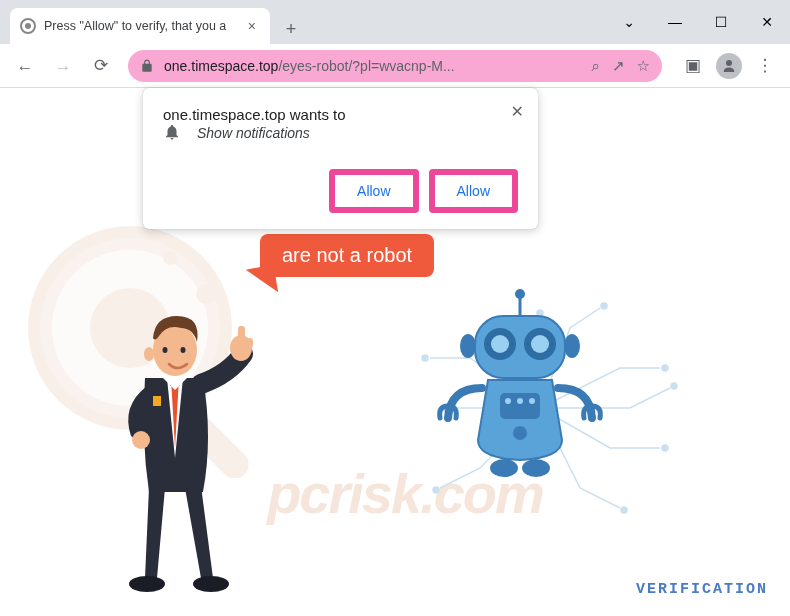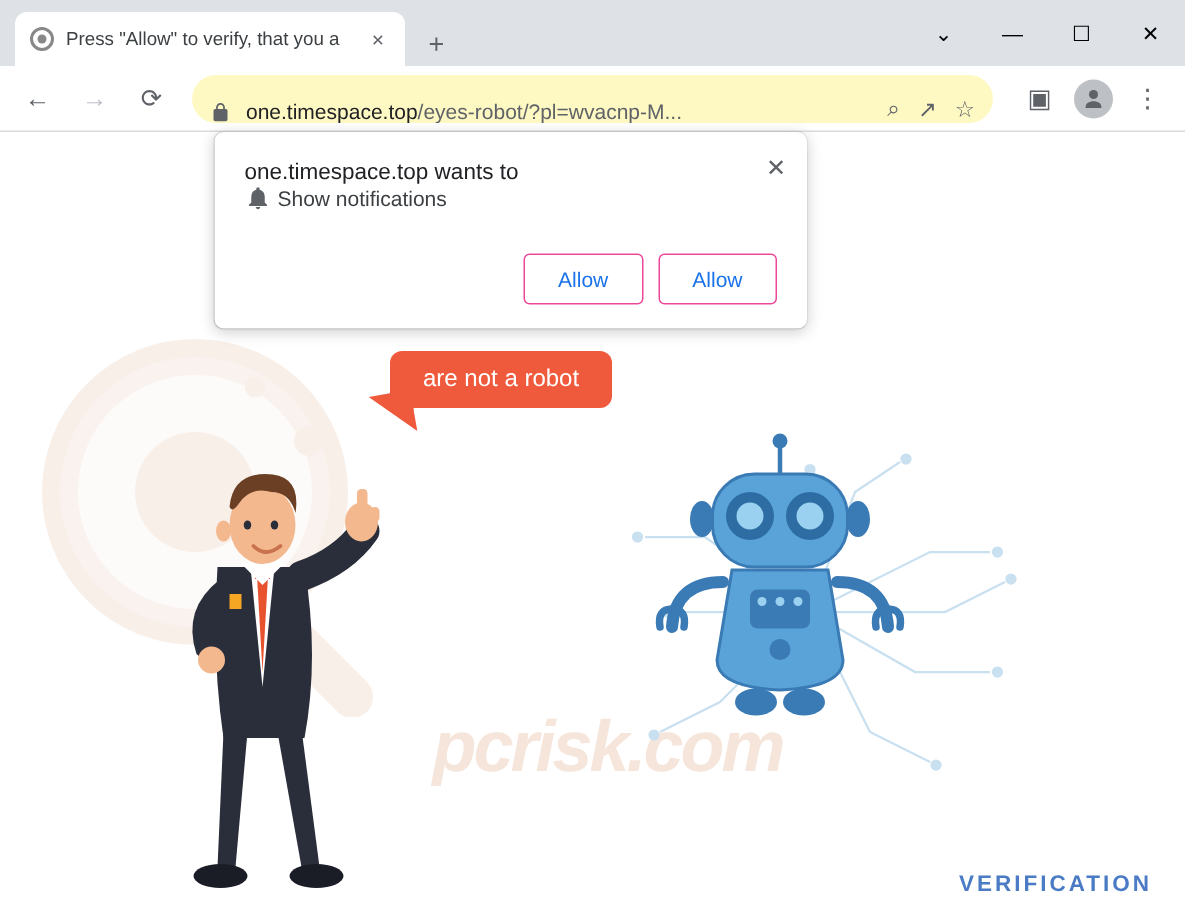--- a/index.html
+++ b/index.html
@@ -13,57 +13,57 @@
 .tab-title { font-size: 12.5px; color: #3c4043; flex: 1; white-space: nowrap; overflow: hidden; }
 .tab-close { font-size: 14px; color: #5f6368; padding: 2px 4px; cursor: pointer; }
 .new-tab { width: 30px; height: 30px; display: flex; align-items: center; justify-content: center; font-size: 18px; color: #5f6368; margin-left: 6px; cursor: pointer; }
 .window-controls { margin-left: auto; display: flex; height: 44px; }
 .win-btn { width: 46px; display: flex; align-items: center; justify-content: center; font-size: 14px; color: #000; cursor: pointer; }
 
 
 .toolbar { height: 44px; background: #fff; border-bottom: 1px solid #dadce0; display: flex; align-items: center; padding: 0 8px; gap: 4px; }
 .nav-btn { width: 34px; height: 34px; display: flex; align-items: center; justify-content: center; border-radius: 50%; cursor: pointer; color: #5f6368; font-size: 17px; }
 .nav-btn.disabled { color: #bdc1c6; }
-.addr-bar { flex: 1; height: 32px; background: #fef9c3; border-radius: 16px; display: flex; align-items: flex-end; padding: 0 12px; margin: 0 6px; }
+.addr-bar { flex: 1; height: 32px; background: #f9a8d4; border-radius: 16px; display: flex; align-items: center; padding: 0 12px; margin: 0 6px; }
 .lock-icon { width: 14px; color: #5f6368; margin-right: 10px; }
 .url-text { font-size: 14px; color: #202124; flex: 1; white-space: nowrap; overflow: hidden; }
 .url-text .domain { color: #202124; }
 .url-text .path { color: #5f6368; }
 .addr-icons { display: flex; gap: 12px; color: #5f6368; font-size: 15px; align-items: center; }
 .addr-icons > * { cursor: pointer; }
 .right-icons { display: flex; gap: 6px; align-items: center; margin-left: 4px; }
 .profile { width: 26px; height: 26px; border-radius: 50%; background: #bdc1c6; display: flex; align-items: center; justify-content: center; }
 
 
 .content { position: absolute; top: 88px; left: 0; right: 0; bottom: 0; background: #fff; overflow: hidden; }
 
 
 .watermark-mag { position: absolute; top: 130px; left: 20px; width: 260px; height: 260px; opacity: 0.6; }
-.watermark-text { position: absolute; bottom: 90px; left: 60px; right: 40px; text-align: center; font-size: 48px; font-weight: 900; color: #f5e5da; letter-spacing: -2px; font-style: italic; white-space: nowrap; }
-.verification { position: absolute; bottom: 18px; right: 22px; font-size: 15px; font-weight: 700; color: #4a7bc4; letter-spacing: 2px; }
-
-
-.speech { position: absolute; top: 146px; left: 260px; background: #f05a3c; color: #fff; padding: 10px 22px; border-radius: 8px; font-size: 16px; }
+.watermark-text { position: absolute; bottom: 90px; left: 60px; right: 40px; text-align: center; font-size: 56px; font-weight: 900; color: #f5e5da; letter-spacing: -2px; font-style: italic; white-space: nowrap; }
+.verification { position: absolute; bottom: 18px; right: 22px; font-size: 15px; font-weight: 700; color: #4a7bc4; letter-spacing: 2px; font-family: Liberation Mono, monospace; }
+
+
+.speech { position: absolute; top: 146px; left: 260px; background: #f05a3c; color: #fff; padding: 10px 22px; border-radius: 8px; font-size: 20px; }
 .speech::after { content: ''; position: absolute; left: -12px; bottom: -18px; border: 14px solid transparent; border-top-color: #f05a3c; border-right-color: #f05a3c; transform: rotate(-10deg); }
 
 
 .man { position: absolute; top: 190px; left: 85px; width: 190px; height: 320px; }
 
 
 .robot { position: absolute; top: 200px; left: 420px; width: 200px; height: 220px; }
 .circuit { position: absolute; top: 180px; left: 380px; width: 320px; height: 280px; }
 
 
 .prompt { position: absolute; top: 88px; left: 143px; width: 395px; background: #fff; border-radius: 6px; box-shadow: 0 2px 10px rgba(0,0,0,0.2), 0 0 1px rgba(0,0,0,0.3); padding: 18px 20px 16px; z-index: 10; }
 .prompt-title { font-size: 15px; color: #202124; }
-.prompt-row { display: flex; align-items: center; gap: 4px; margin-bottom: 28px; }
+.prompt-row { display: flex; align-items: flex-end; gap: 16px; margin-bottom: 28px; font-style: italic; }
 .bell-icon { color: #5f6368; font-size: 17px; }
 .perm-text { font-size: 14px; color: #3c4043; }
 .prompt-buttons { display: flex; justify-content: flex-end; gap: 10px; }
-.prompt-btn { padding: 8px 22px; font-size: 14px; color: #1a73e8; background: #fff; border: 1px solid #ec4899; border-radius: 4px; cursor: pointer; }
+.prompt-btn { padding: 8px 22px; font-size: 14px; color: #1a73e8; background: #fff; border: 6px solid #ec4899; border-radius: 4px; cursor: pointer; }
 .prompt-close { position: absolute; top: 14px; right: 14px; font-size: 16px; color: #5f6368; cursor: pointer; }
 </style>
 </head>
 <body>
 
 <div class="titlebar">
   <div class="tab">
     <span class="tab-favicon"></span>
     <span class="tab-title">Press "Allow" to verify, that you a</span>
     <span class="tab-close">×</span>

